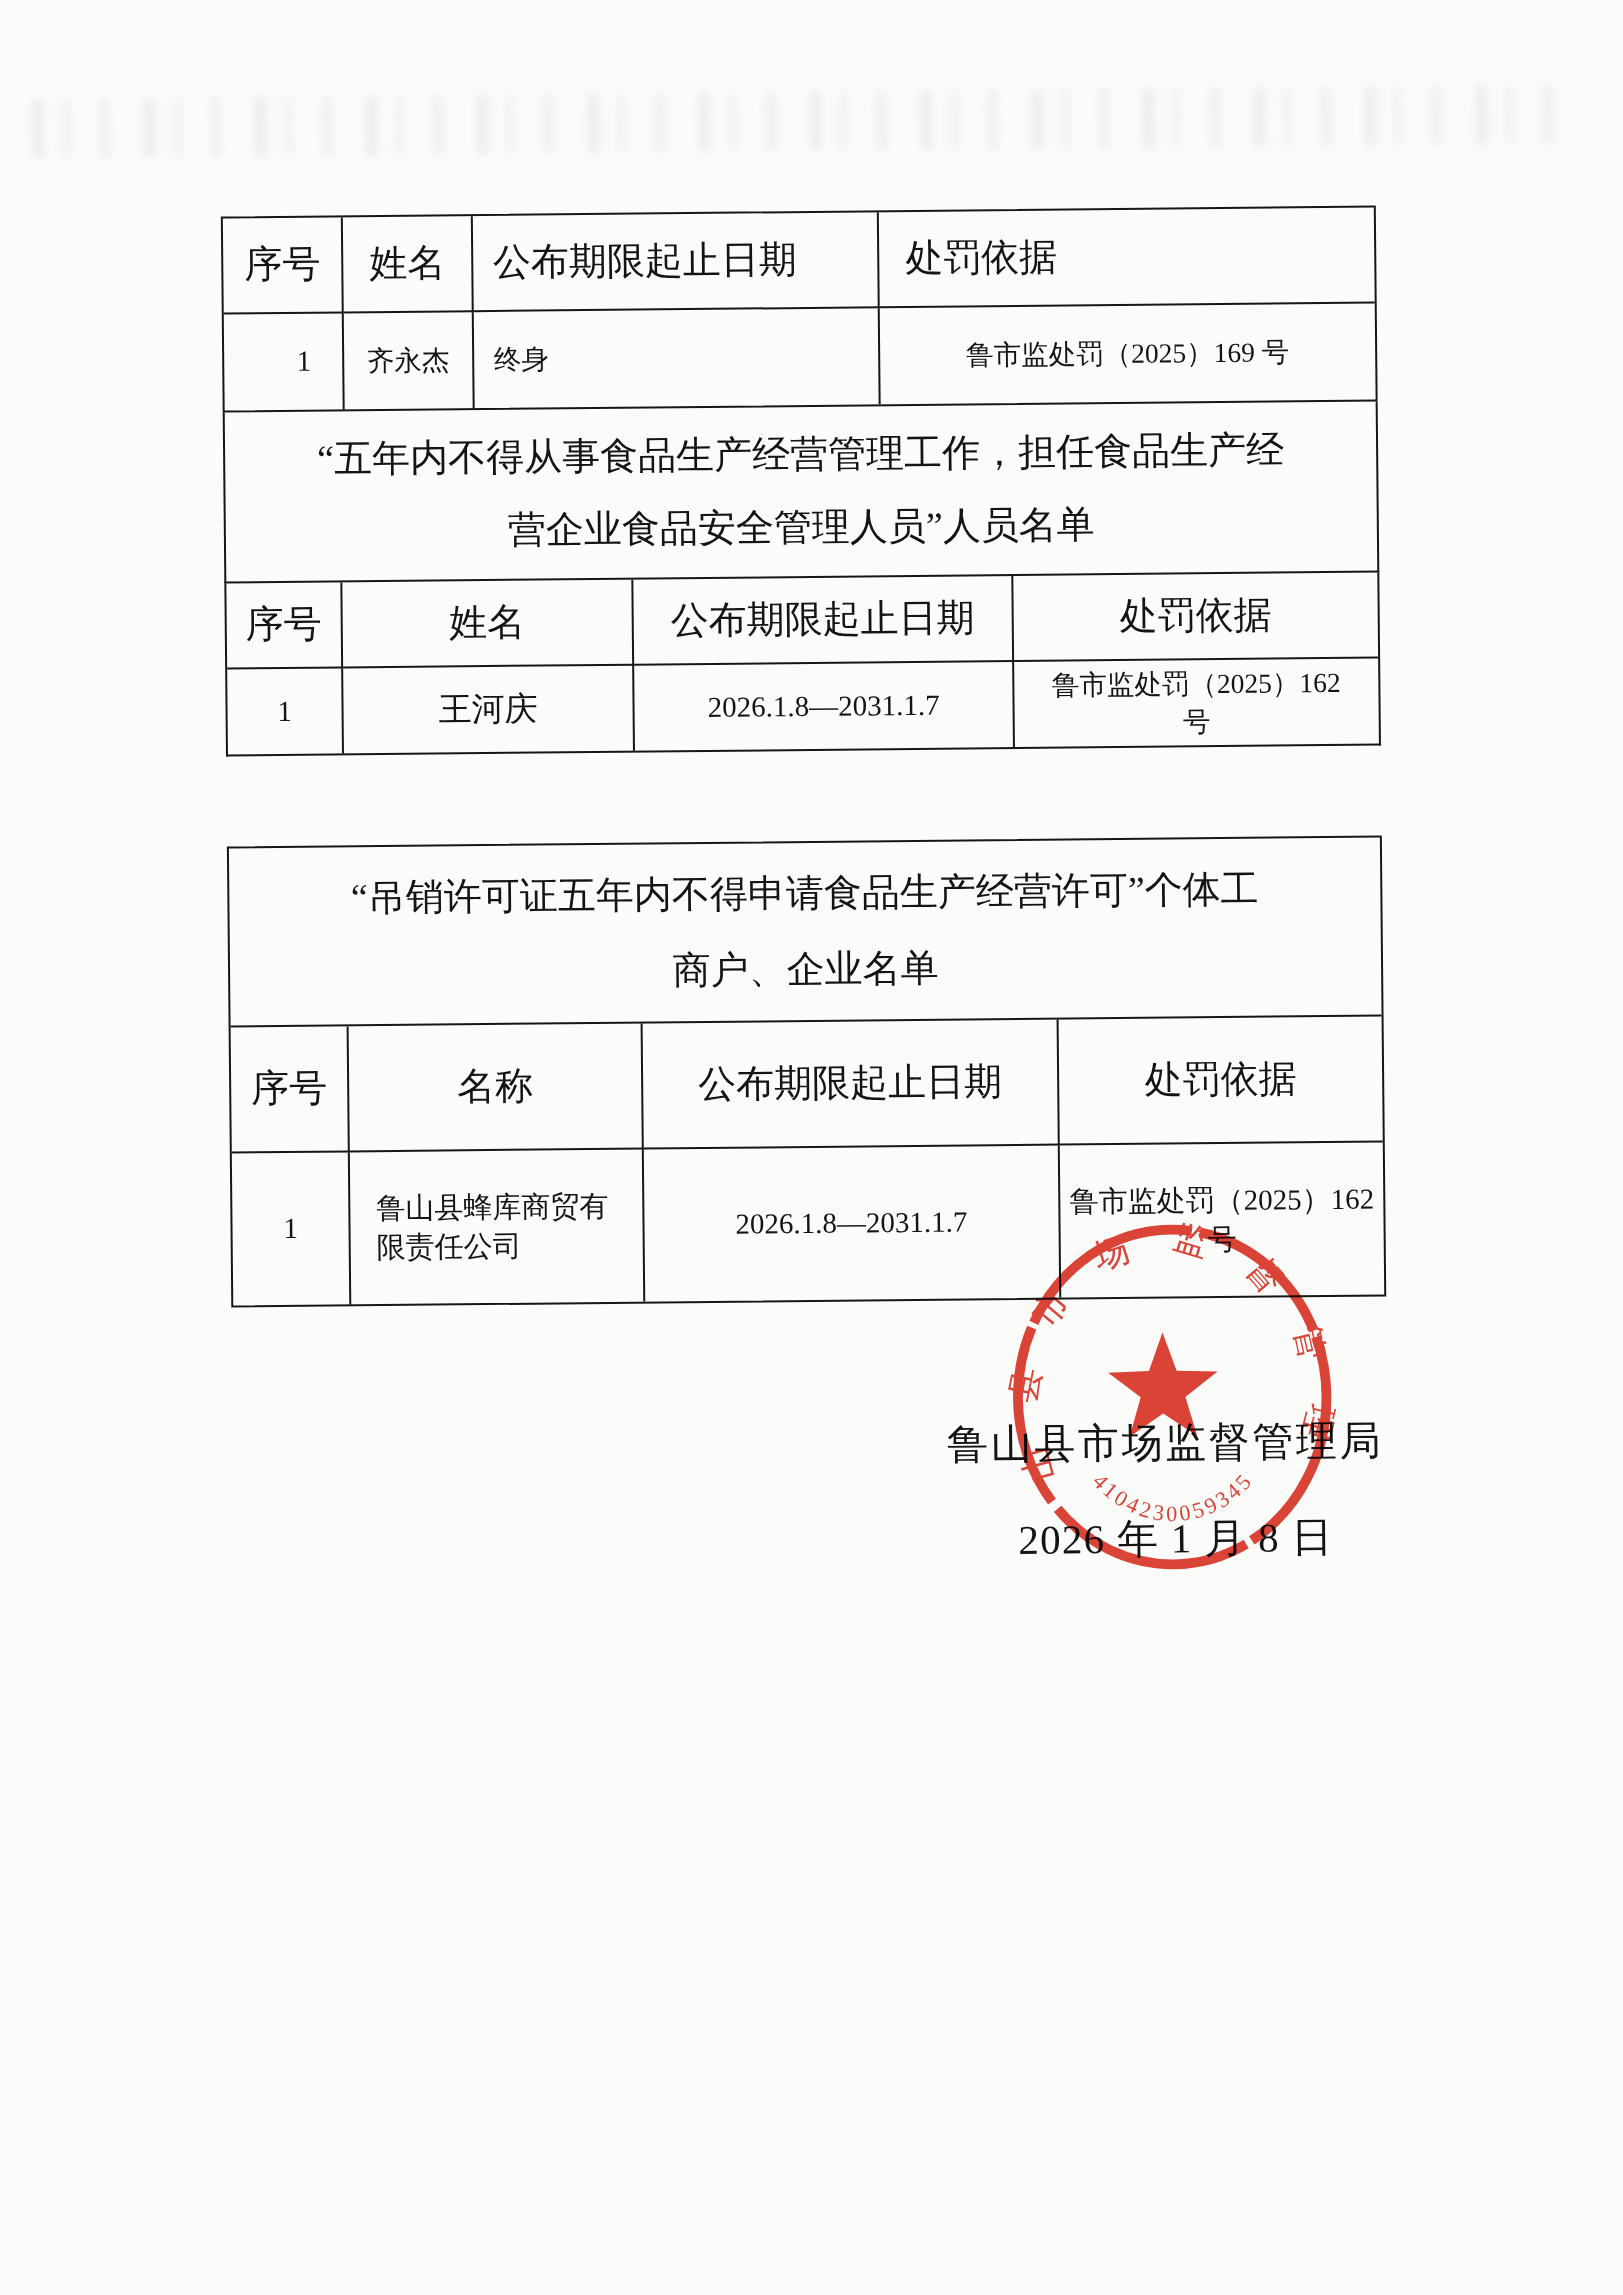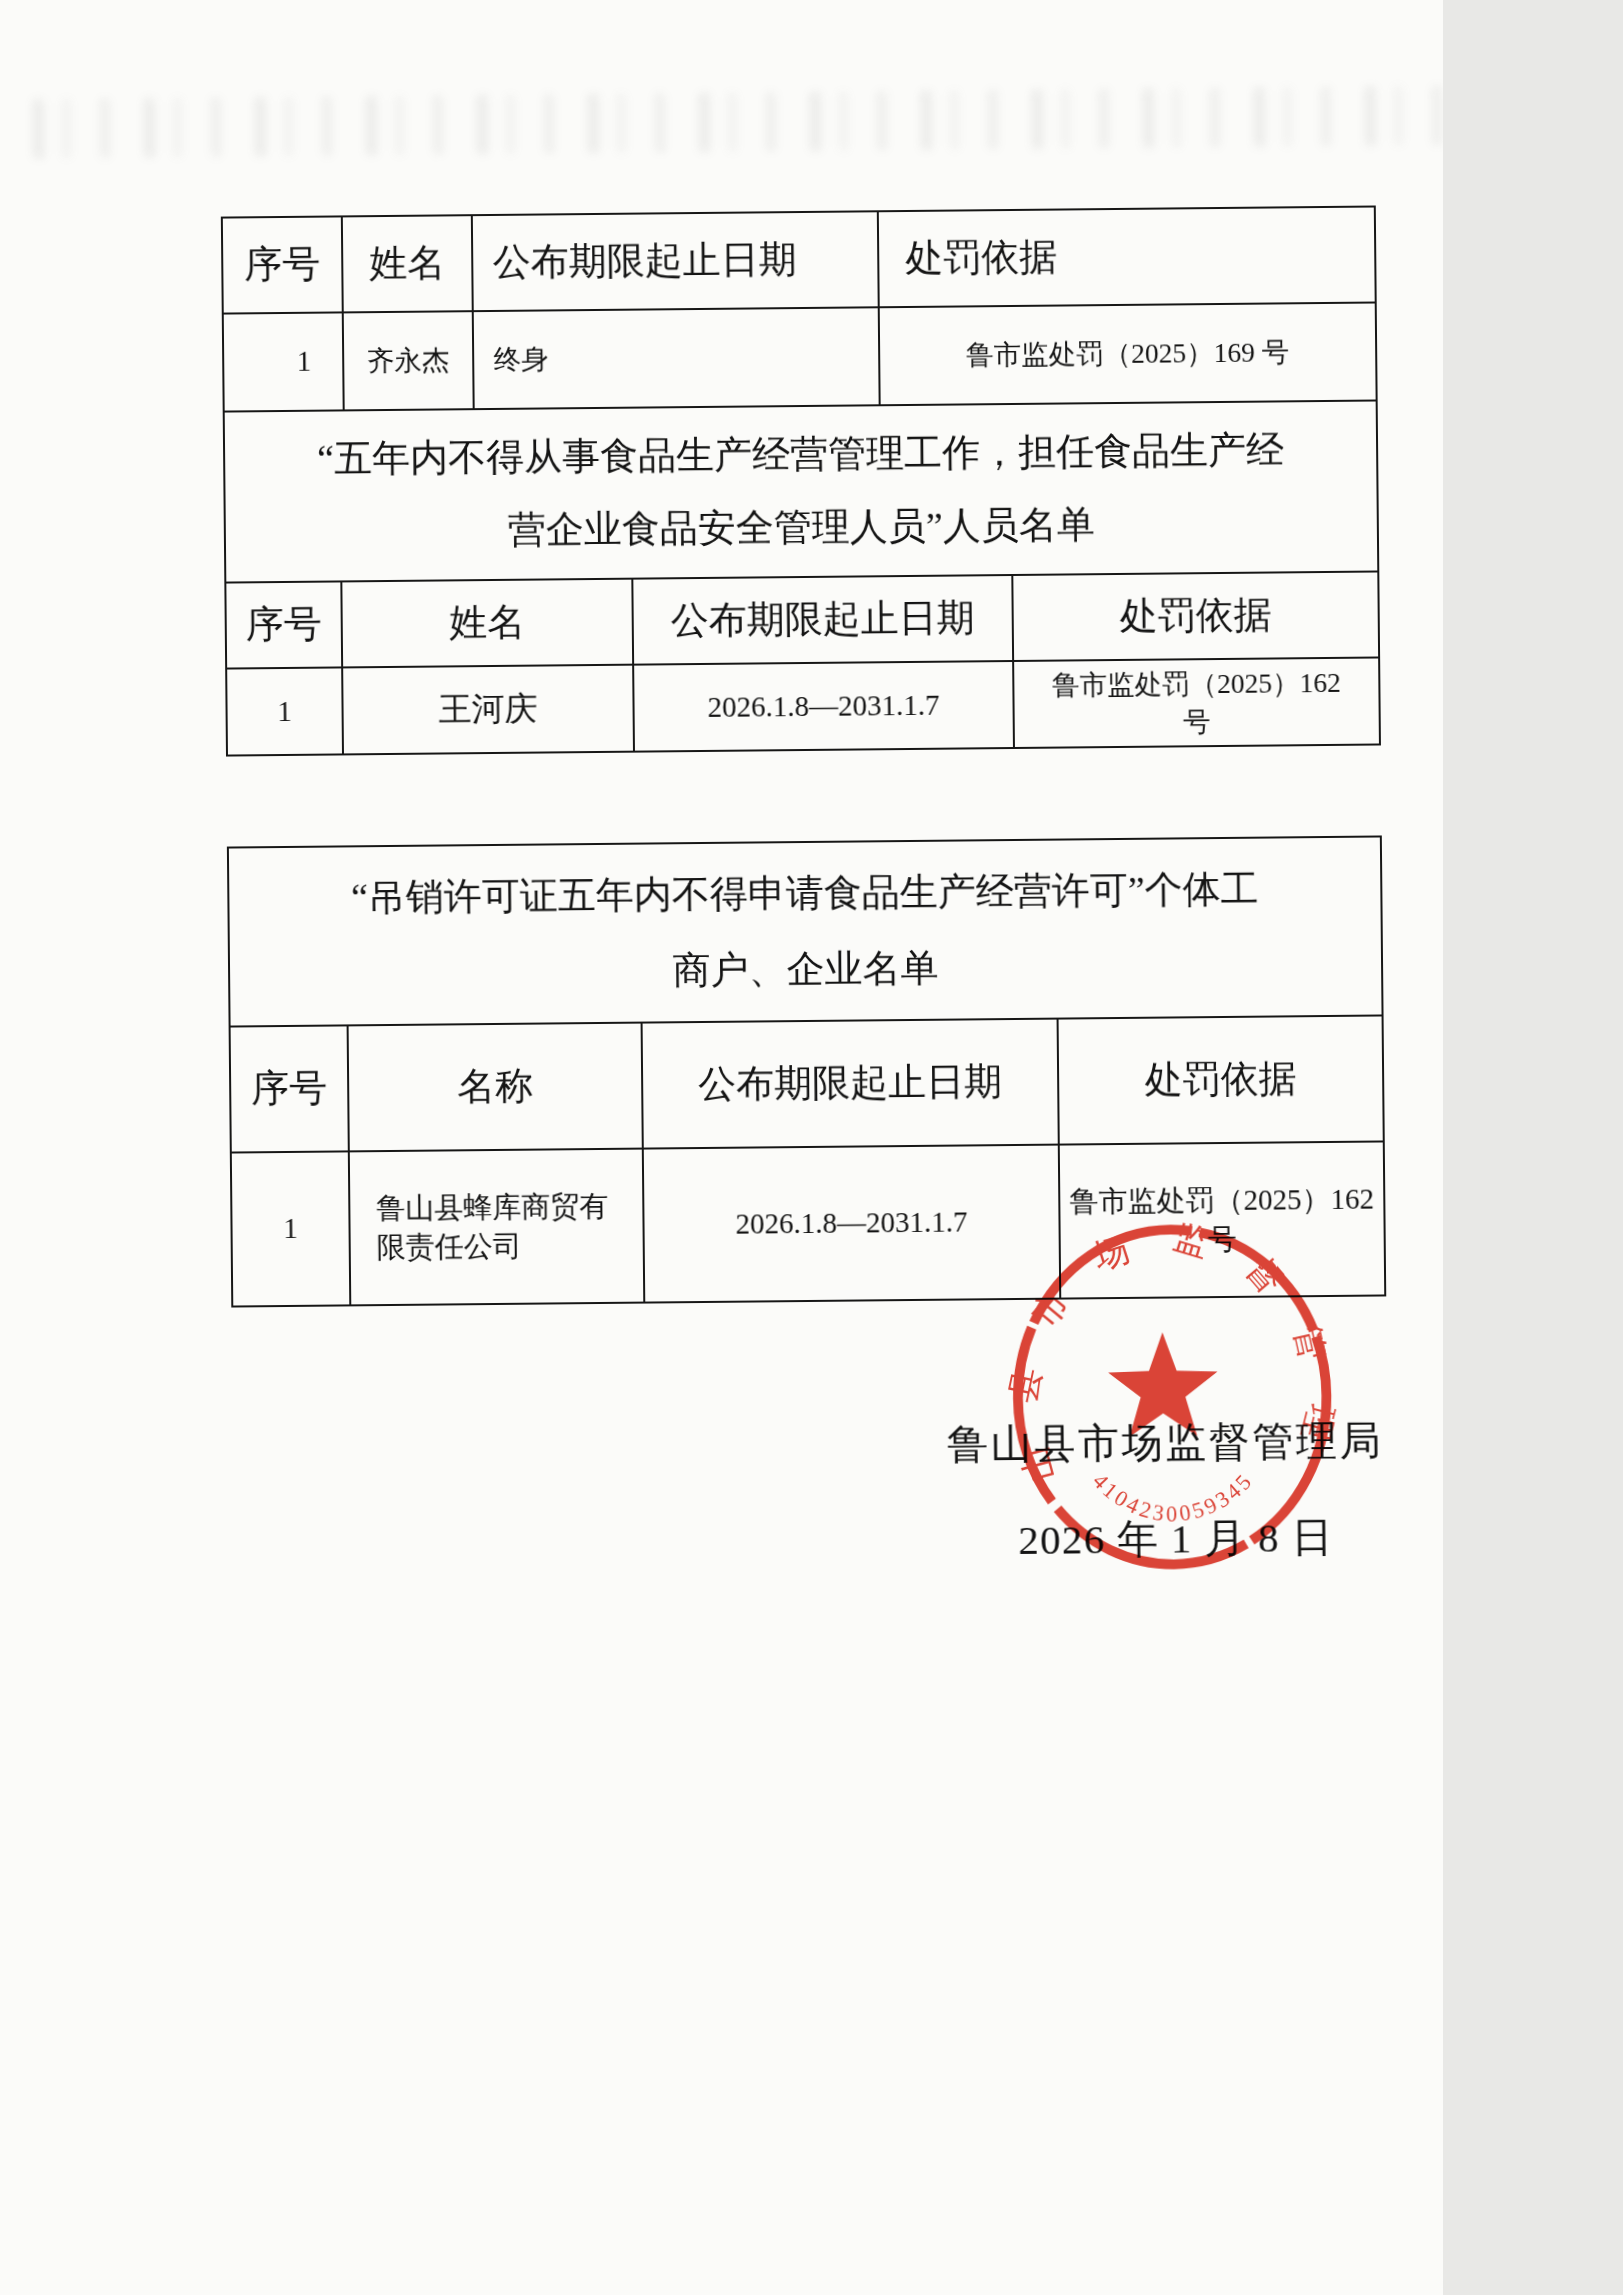--- a/index.html
+++ b/index.html
@@ -1,17 +1,17 @@
 <!DOCTYPE html>
 <html style="font-size:10.5px"><head>
 <meta charset="utf-8">
 <style>
   html,body{margin:0;padding:0;background:#e8e8e6;}
   .page{
-    position:relative;width:1443px;height:2295px;background:#fbfbf9;overflow:hidden;
+    position:relative;width:1623px;height:2295px;background:#fbfbf9;overflow:hidden;
     font-family:"Liberation Serif","DejaVu Serif",serif;color:#141414;
   }
   .doc{position:absolute;inset:0;transform:rotate(-0.55deg);transform-origin:805px 753px;}
   .scan-noise{
     position:absolute;top:92px;left:39px;width:1531px;height:59px;opacity:.35;
     background:repeating-linear-gradient(90deg,
       rgba(110,110,110,.30) 0 10.5px, transparent 10.5px 29px,
       rgba(140,140,140,.22) 29px 38px, transparent 38px 67px,
       rgba(120,120,120,.26) 67px 77px, transparent 77px 111px);
     filter:blur(4.6px);

